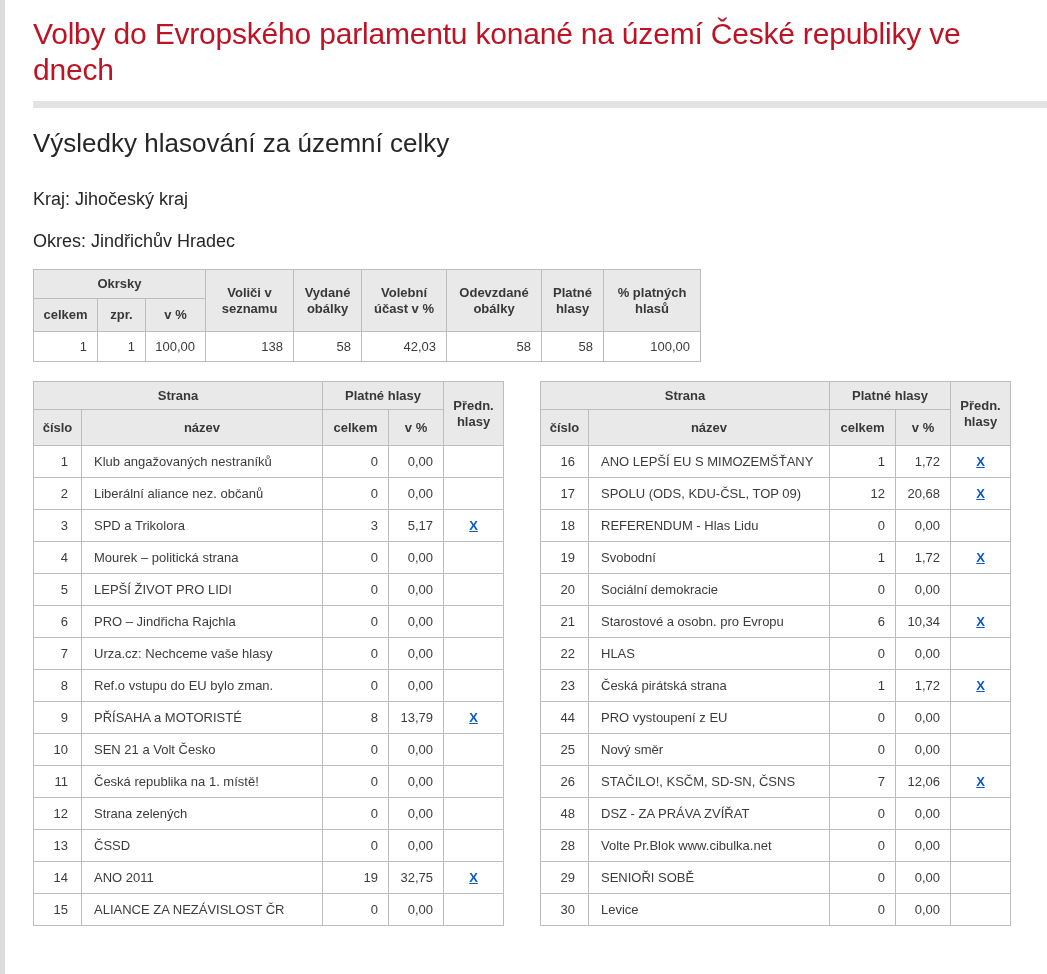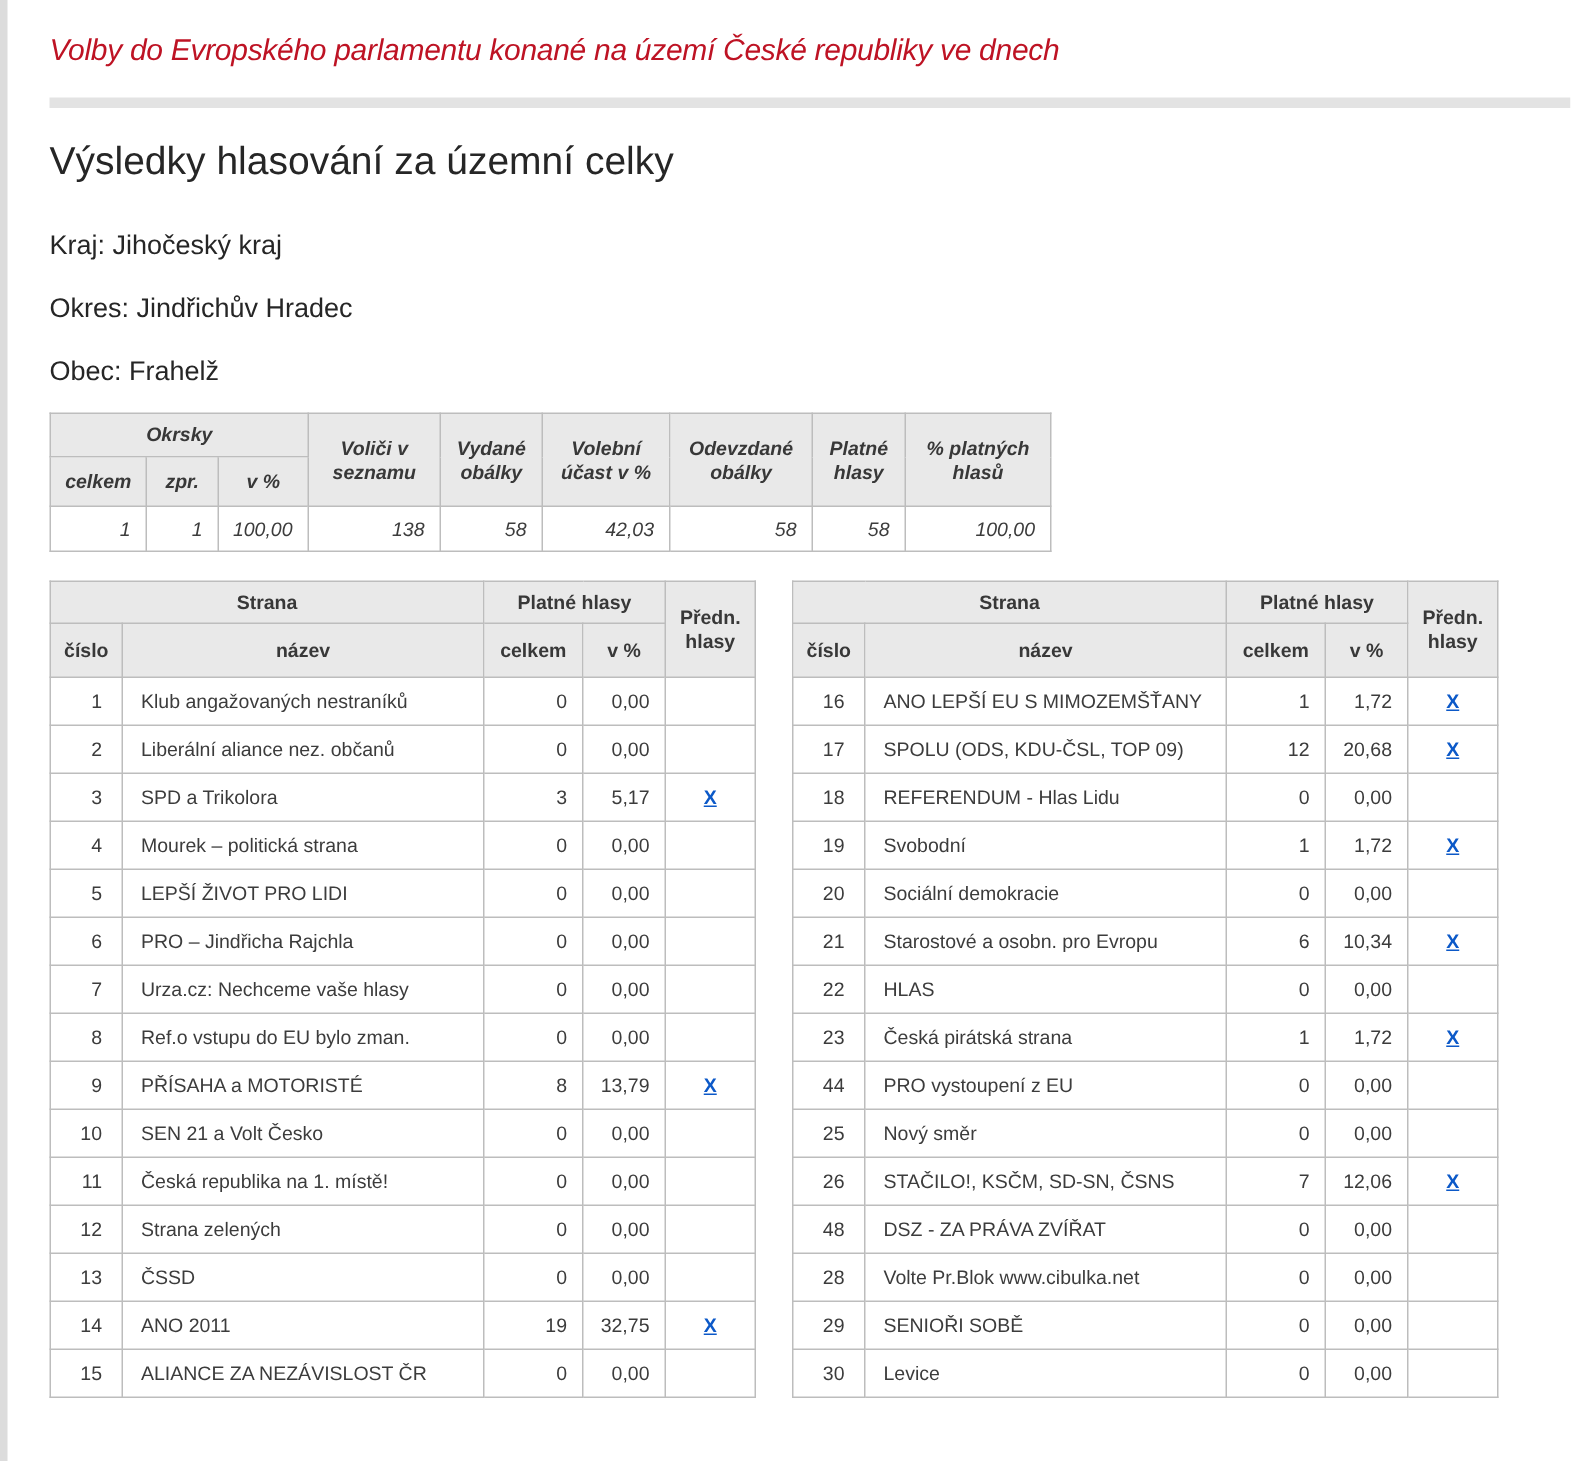--- a/index.html
+++ b/index.html
@@ -24,26 +24,25 @@
   .edge-strip{
     position:absolute;left:0;top:0;bottom:0;width:5px;
     background:var(--edge);
   }
   .content{
     margin-left:33px;
     padding-top:16px;
   }
   h1.page-title{
     margin:0 0 13px 0;
-    font-size:20px;
+    font-size:30px;
     font-weight:normal;
     line-height:36px;
     color:var(--accent);
     letter-spacing:-0.2px;
-    font-style:italic;
   }
   h1.page-title span{display:block;}
   .divider{
     height:7px;
     background:var(--divider);
     margin:0 0 20px 0;
   }
   h2.section-heading{
     margin:0 0 31px 0;
     font-size:26px;
@@ -76,26 +75,26 @@
     text-align:center;
     padding:3px 5px;
     line-height:16px;
   }
   td{
     background:#fff;
     padding:3px 8px;
   }
   .num{text-align:right;padding-right:10px;}
 
-  .sum-table{width:667px;margin-bottom:19px;font-style:italic;}
+  .sum-table{width:667px;margin-bottom:19px;}
   .sum-table thead tr.r1 th{height:29px;}
   .sum-table thead tr.r2 th{height:33px;}
   .sum-table tbody td{height:30px;}
 
-  .tables-wrap{display:flex;gap:24px;align-items:flex-start;}
+  .tables-wrap{display:flex;gap:36px;align-items:flex-start;}
   .party-table{width:470px;}
   .party-table thead tr.r1 th{height:28px;}
   .party-table thead tr.r2 th{height:36px;}
   .party-table tbody td{height:32px;}
   .party-table td.cnum{text-align:right;padding-right:13px;}
   .party-table td.name{text-align:left;padding-left:12px;}
   .party-table td.pref{text-align:center;padding:3px 4px;}
   a.pref-link{
     color:var(--link);
     font-weight:bold;
@@ -115,23 +114,20 @@
 
   <div class="divider"></div>
 
   <h2 class="section-heading">Výsledky hlasování za územní celky</h2>
 
   <p class="region-line">
     <span class="lbl">Kraj:</span><span>Jihočeský kraj</span>
   </p>
   <p class="region-line">
     <span class="lbl">Okres:</span><span>Jindřichův Hradec</span>
-  </p>
-  <p class="region-line">
-    <span class="lbl">Obec:</span><span>Frahelž</span>
   </p>
 
   <table class="sum-table">
     <colgroup>
       <col style="width:64px">
         <col style="width:48px">
         <col style="width:60px">
       <col style="width:88px">
         <col style="width:68px">
         <col style="width:85px">

